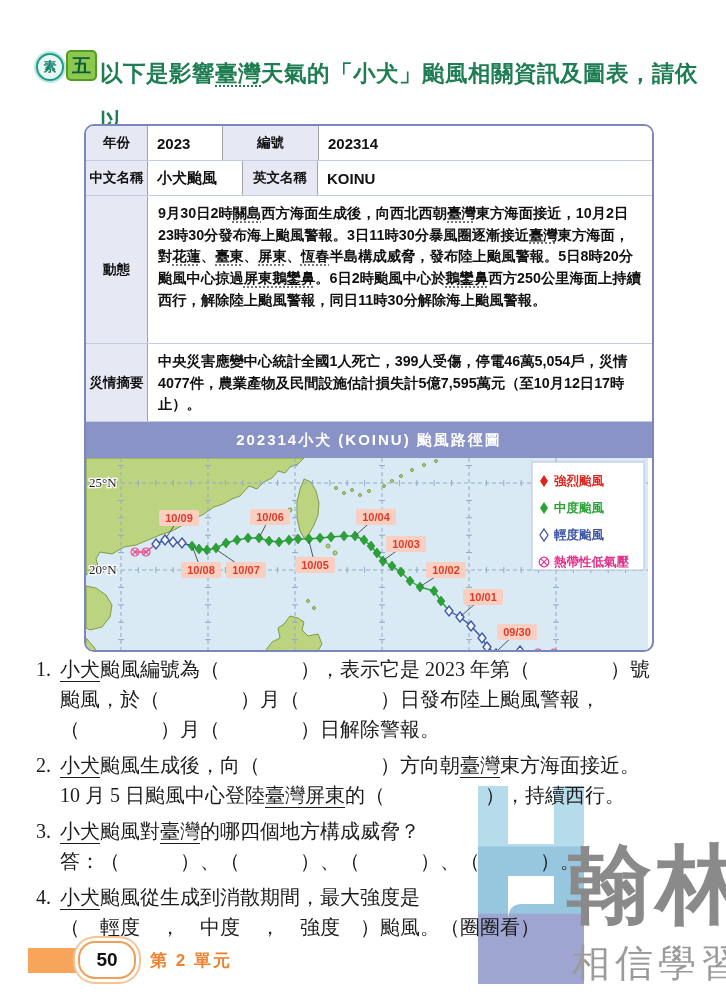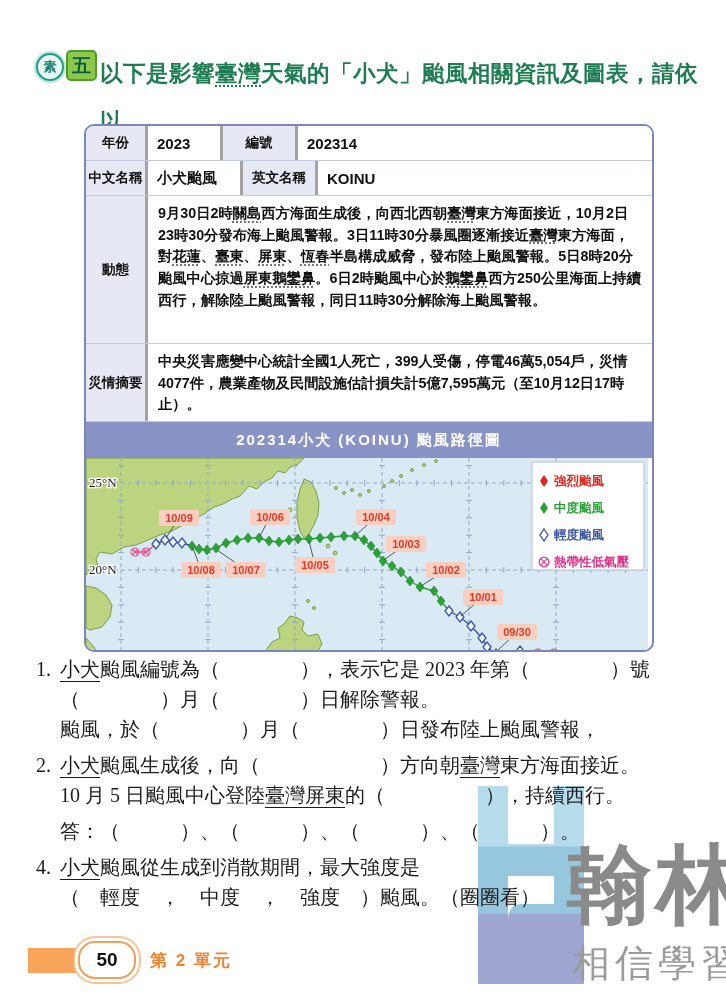--- a/index.html
+++ b/index.html
@@ -12,21 +12,21 @@
   .badge-num{position:absolute;left:66px;top:50px;width:27px;height:27px;border-radius:5px;
     background:#8cc84b;border:2px solid #4f9c26;color:#0c5a40;font-size:19px;font-weight:bold;
     display:flex;align-items:center;justify-content:center;}
   .hdr{position:absolute;left:100px;top:50px;width:600px;font-size:22.5px;font-weight:bold;
     color:#1e7d52;line-height:48px;letter-spacing:0.5px;}
   .hdr .u{text-decoration:underline dotted 2px;text-underline-offset:4px;}
   
   .card{position:absolute;left:84px;top:124px;width:566px;height:524px;border:2px solid #7b86bb;
     border-radius:10px;overflow:hidden;background:#fff;}
   .trow{display:flex;border-bottom:1px solid #c3cae4;}
-  .tcell{box-sizing:border-box;border-right:3px solid #a3a3a3;display:flex;align-items:center;}
+  .tcell{box-sizing:border-box;border-right:1px solid #a3a3a3;display:flex;align-items:center;}
   .tlabel{background:#e6e8f4;justify-content:center;font-weight:bold;font-size:13.5px;color:#111;
     white-space:nowrap;}
   .tvalue{background:#fff;padding-left:9px;font-weight:bold;font-size:15px;color:#111;}
   .paragraph{flex:1;padding:7px 10px 6px 10px;font-size:14.3px;font-weight:bold;color:#111;
     line-height:1.52;text-align:left;}
   .paragraph .u{text-decoration:underline dotted 1.5px #777;text-underline-offset:3px;}
   .map-title{height:36px;background:#8a93c5;color:#fff;font-size:15px;font-weight:bold;
     display:flex;align-items:center;justify-content:center;letter-spacing:2px;}
   
   .questions{position:absolute;left:36px;top:654px;width:668px;z-index:2;
@@ -61,21 +61,21 @@
   <div class="badge-num">五</div>
   <div class="hdr">
     <div><span>以下是影響</span><span class="u">臺灣</span><span>天氣的「小犬」颱風相關資訊及圖表，請依以</span></div>
     <div>下資訊判斷並回答問題：26 分</div>
   </div>
 
   <div class="card">
     <div class="trow" style="height:34px;">
       <div class="tcell tlabel" style="width:62px;">年份</div>
       <div class="tcell tvalue" style="width:75px;">2023</div>
-      <div class="tcell tlabel" style="width:75px;">編號</div>
+      <div class="tcell tlabel" style="width:96px;">編號</div>
       <div class="tcell tvalue" style="flex:1;border-right:none;">202314</div>
     </div>
     <div class="trow" style="height:34px;">
       <div class="tcell tlabel" style="width:62px;">中文名稱</div>
       <div class="tcell tvalue" style="width:95px;">小犬颱風</div>
       <div class="tcell tlabel" style="width:75px;">英文名稱</div>
       <div class="tcell tvalue" style="flex:1;border-right:none;">KOINU</div>
     </div>
     <div class="trow" style="height:147px;">
       <div class="tcell tlabel" style="width:62px;">動態</div>
@@ -446,28 +446,29 @@
       </defs>
       <path fill="url(#wmg)" d="M0,0 h30 v198 h-30 Z M76,0 h30 v198 h-30 Z M30,58 h46 v32 h-46 Z M30,134 q0,-16 14,-16 h32 v80 h-46 Z"></path>
     </svg>
   </div>
   <div class="wm-logo">翰林</div>
   <div class="wm-slogan">相信學習</div>
 
   <div class="questions" id="questions">
       <div class="question">
         <div class="qline"><span class="qnum">1.</span><span class="u">小犬</span><span>颱風編號為（　　　　），表示它是 2023 年第（　　　　）號</span></div>
+        <div class="qline"><span>颱風，於（　　　　）月（　　　　）日發布陸上颱風警報，</span></div>
         <div class="qline"><span>（　　　　）月（　　　　）日解除警報。</span></div>
-        <div class="qline"><span>颱風，於（　　　　）月（　　　　）日發布陸上颱風警報，</span></div>
       </div>
       <div class="question">
         <div class="qline"><span class="qnum">2.</span><span class="u">小犬</span><span>颱風生成後，向（　　　　　　）方向朝</span><span class="u">臺灣</span><span>東方海面接近。</span></div>
         <div class="qline"><span>10 月 5 日颱風中心登陸</span><span class="u">臺灣屏東</span><span>的（　　　　　），持續西行。</span></div>
       </div>
       <div class="question">
+        <div class="qline"><span class="qnum">3.</span><span class="u">小犬</span><span>颱風對</span><span class="u">臺灣</span><span>的哪四個地方構成威脅？</span></div>
         <div class="qline"><span>答：（　　　）、（　　　）、（　　　）、（　　　）。</span></div>
       </div>
       <div class="question">
         <div class="qline"><span class="qnum">4.</span><span class="u">小犬</span><span>颱風從生成到消散期間，最大強度是</span></div>
         <div class="qline"><span>（　輕度　，　中度　，　強度　）颱風。（圈圈看）</span></div>
       </div>
     </div>
 
   <div class="foot-bar"></div>
   <div class="foot-badge">50</div>

